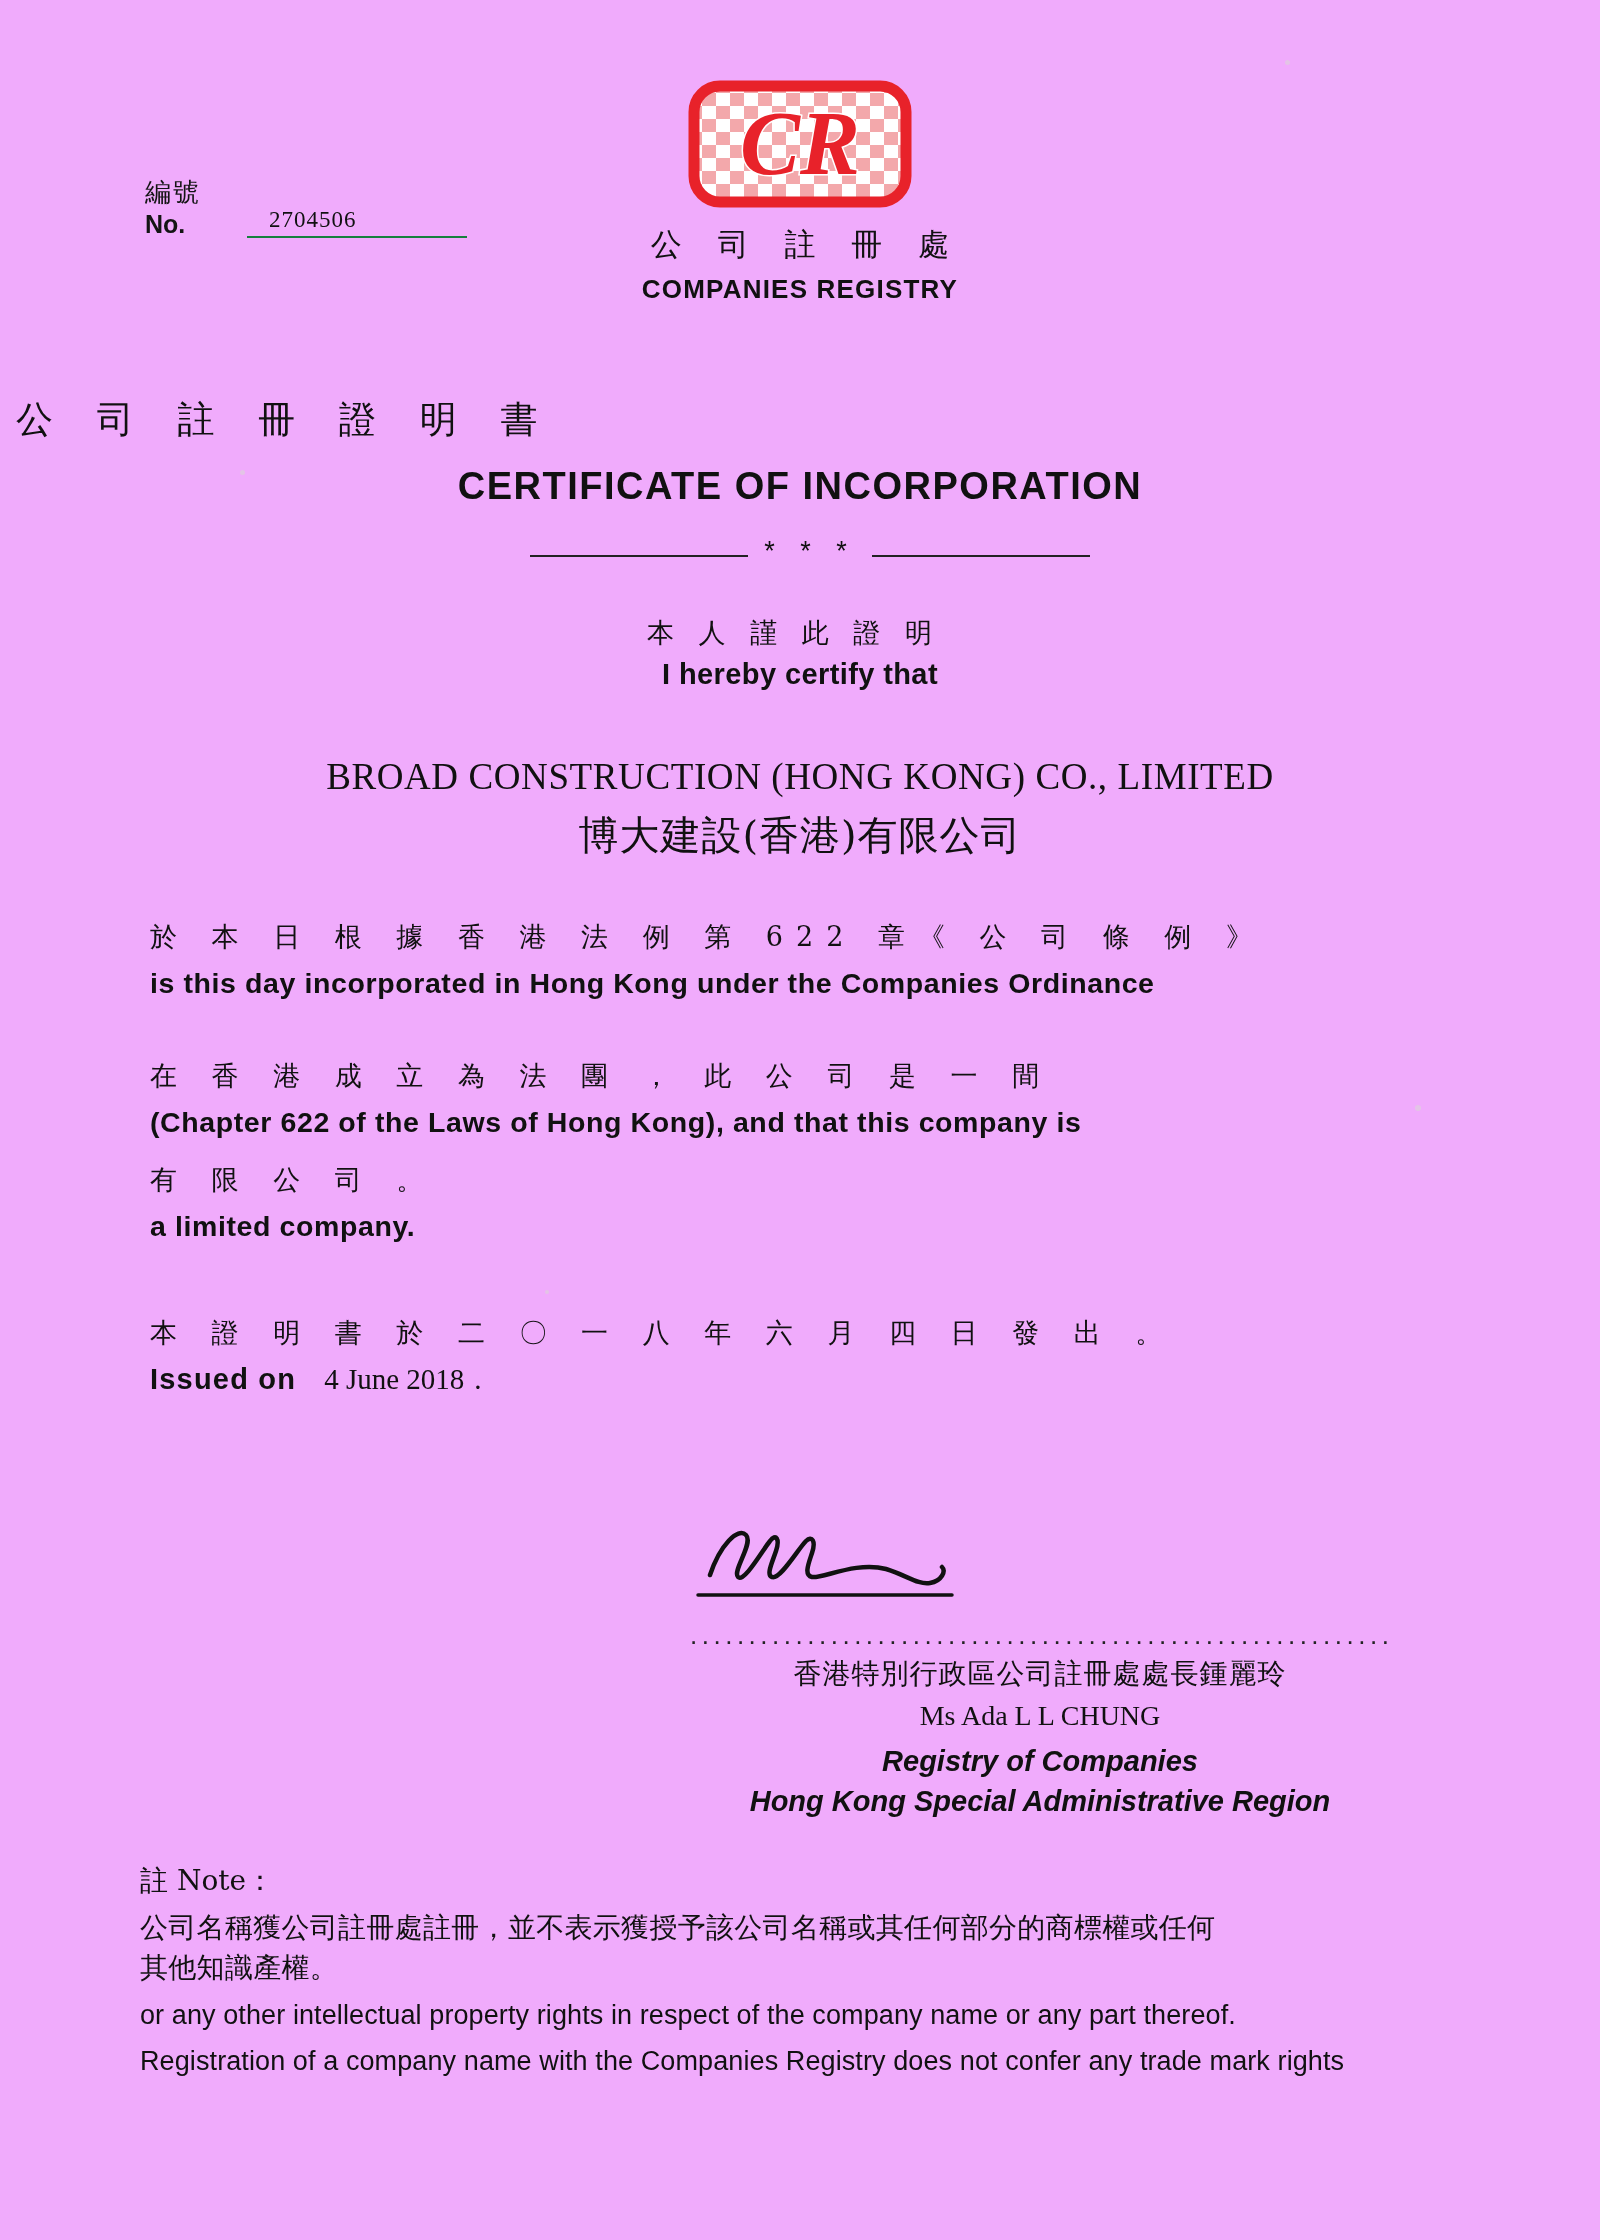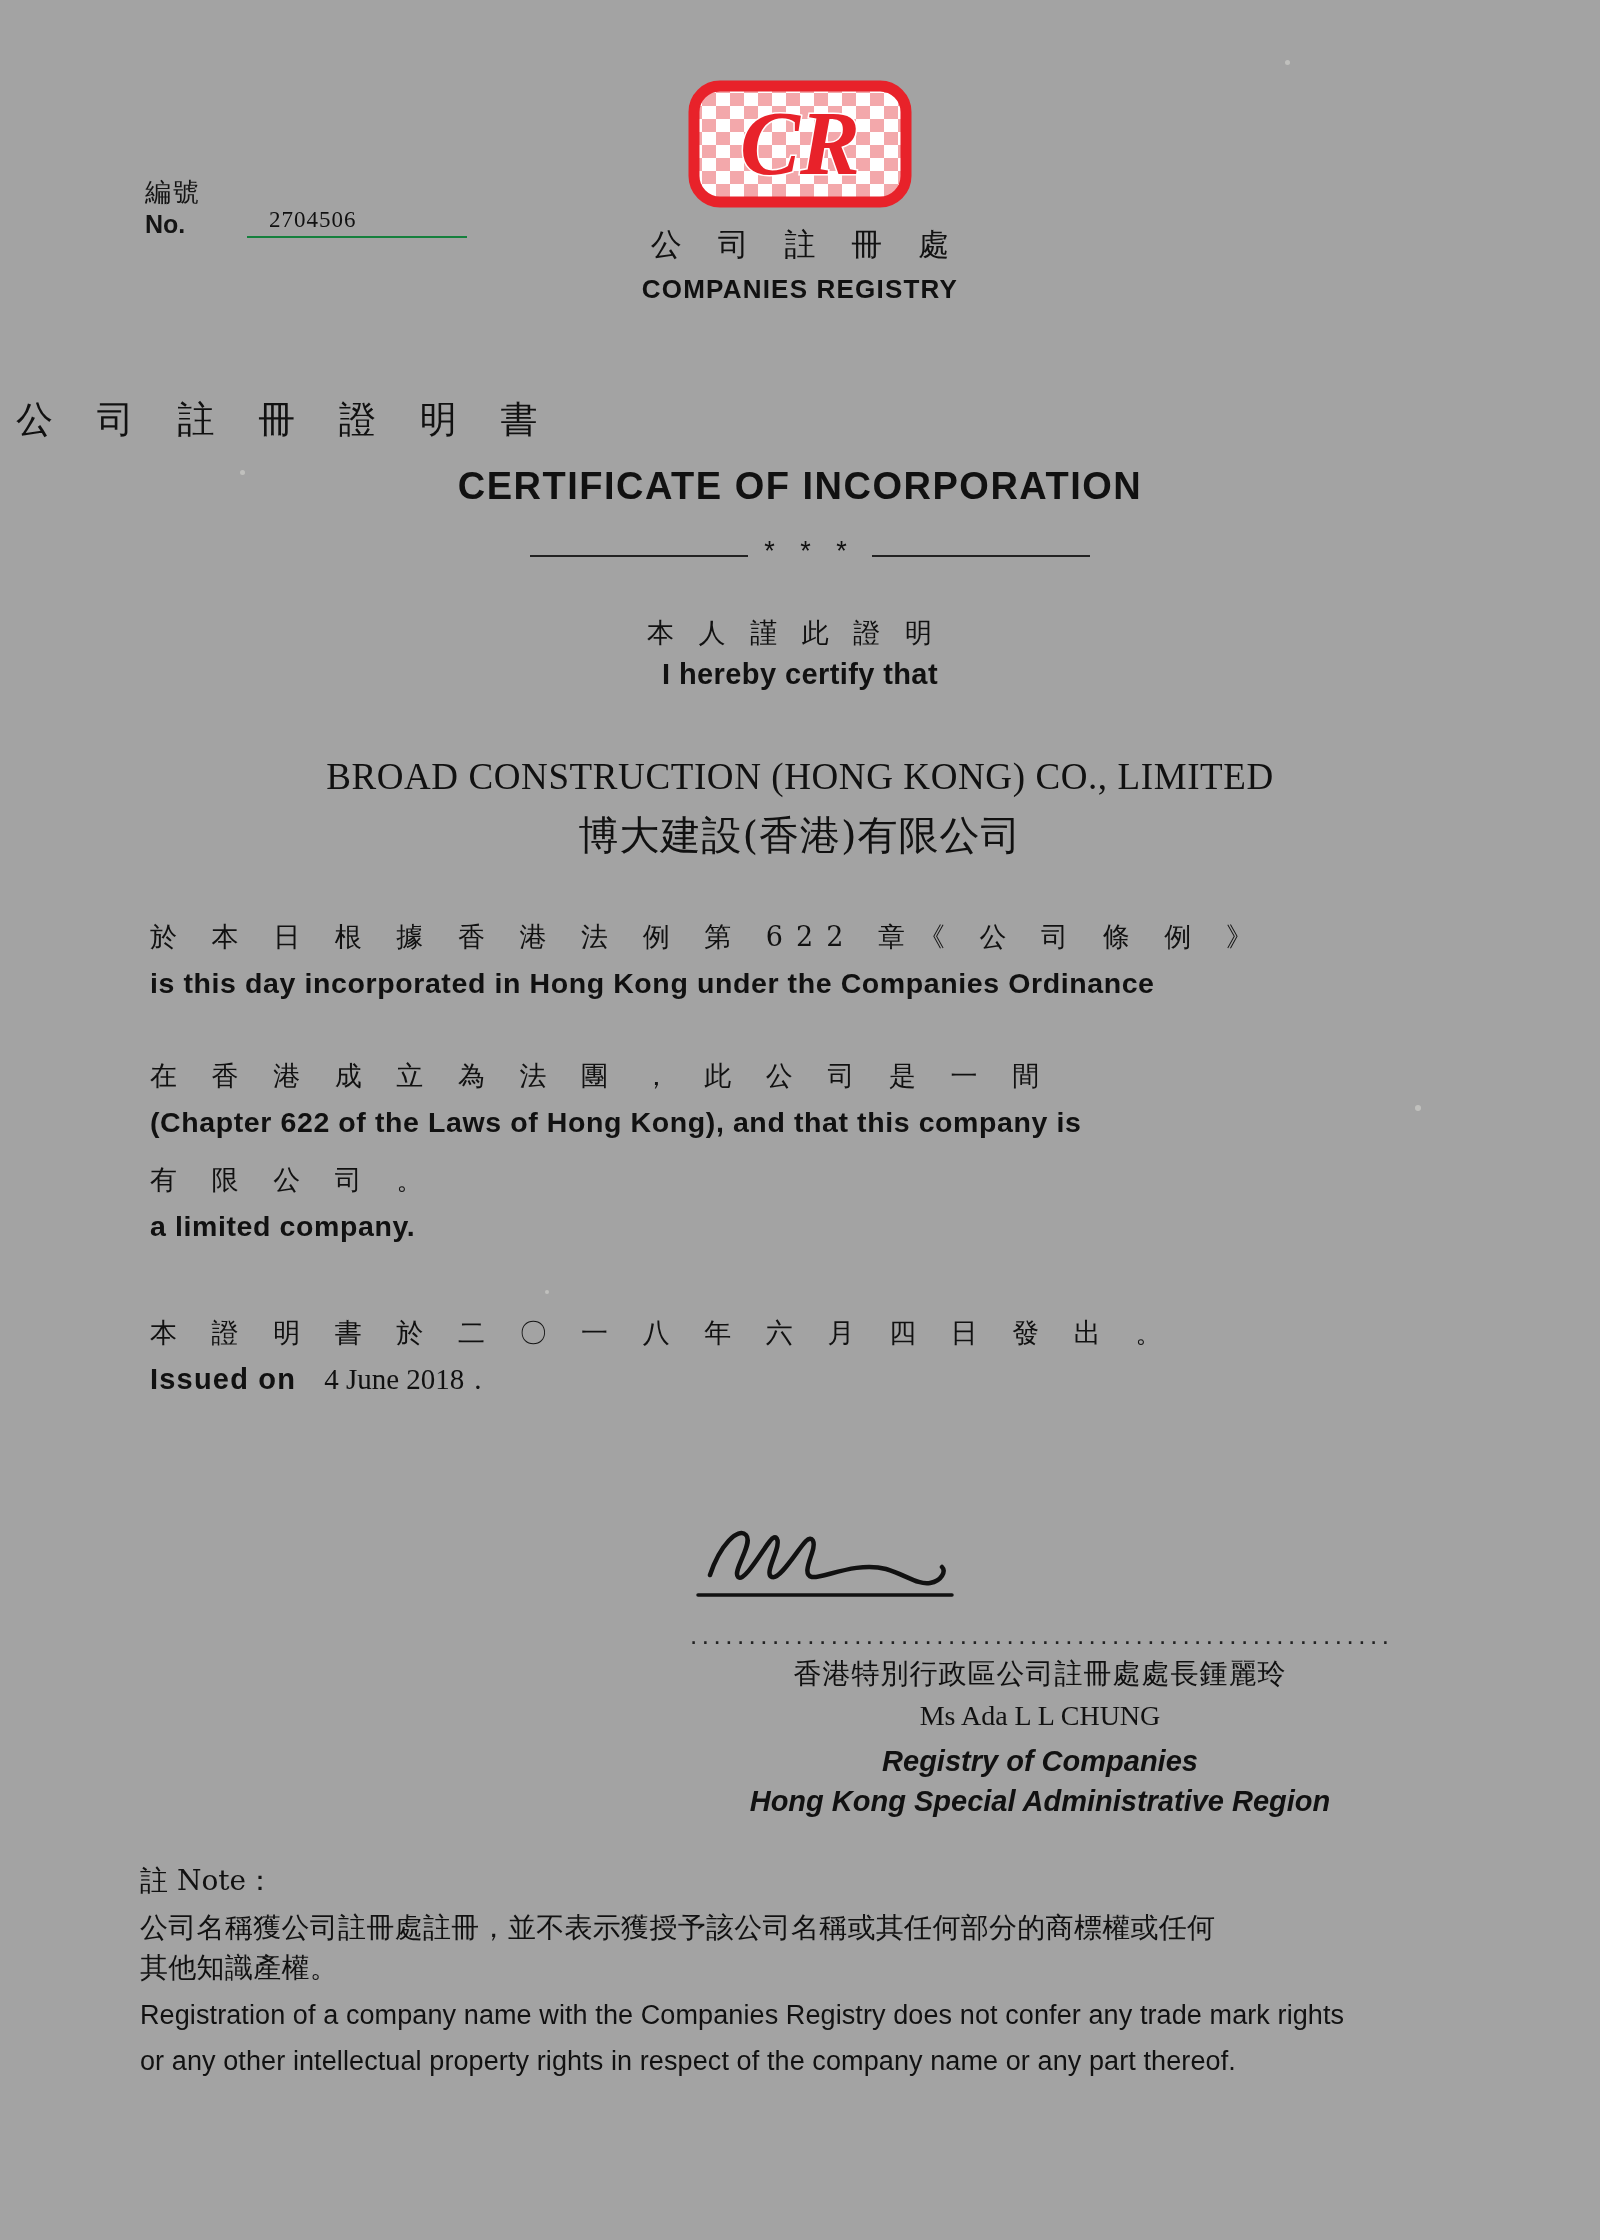--- a/index.html
+++ b/index.html
@@ -14,21 +14,21 @@
     font-family: "Liberation Sans", sans-serif;
     color: #111111;
     overflow: hidden;
   }
 
   .page {
     position: absolute;
     left: 0; top: 0;
     width: 1600px;
     height: 2240px;
-    background: #a3a3a3;
+    background: #f0abfc;
   }
 
   
   .no-block {
     position: absolute;
     left: 145px;
     top: 178px;
     width: 460px;
   }
   .no-row {
@@ -432,17 +432,17 @@
 
   <div class="sig-zh">香港特別行政區公司註冊處處長鍾麗玲</div>
   <div class="sig-name">Ms Ada L L CHUNG</div>
   <div class="sig-role1">Registry of Companies</div>
   <div class="sig-role2">Hong Kong Special Administrative Region</div>
 
   <div class="note">
     <div class="note-title">註 Note：</div>
     <div class="note-zh">公司名稱獲公司註冊處註冊，並不表示獲授予該公司名稱或其任何部分的商標權或任何</div>
     <div class="note-zh">其他知識產權。</div>
+    <div class="note-en">or any other intellectual property rights in respect of the company name or any part thereof.</div>
     <div class="note-en">Registration of a company name with the Companies Registry does not confer any trade mark rights</div>
-    <div class="note-en">or any other intellectual property rights in respect of the company name or any part thereof.</div>
   </div>
 
 </div>
 
 </body></html>

